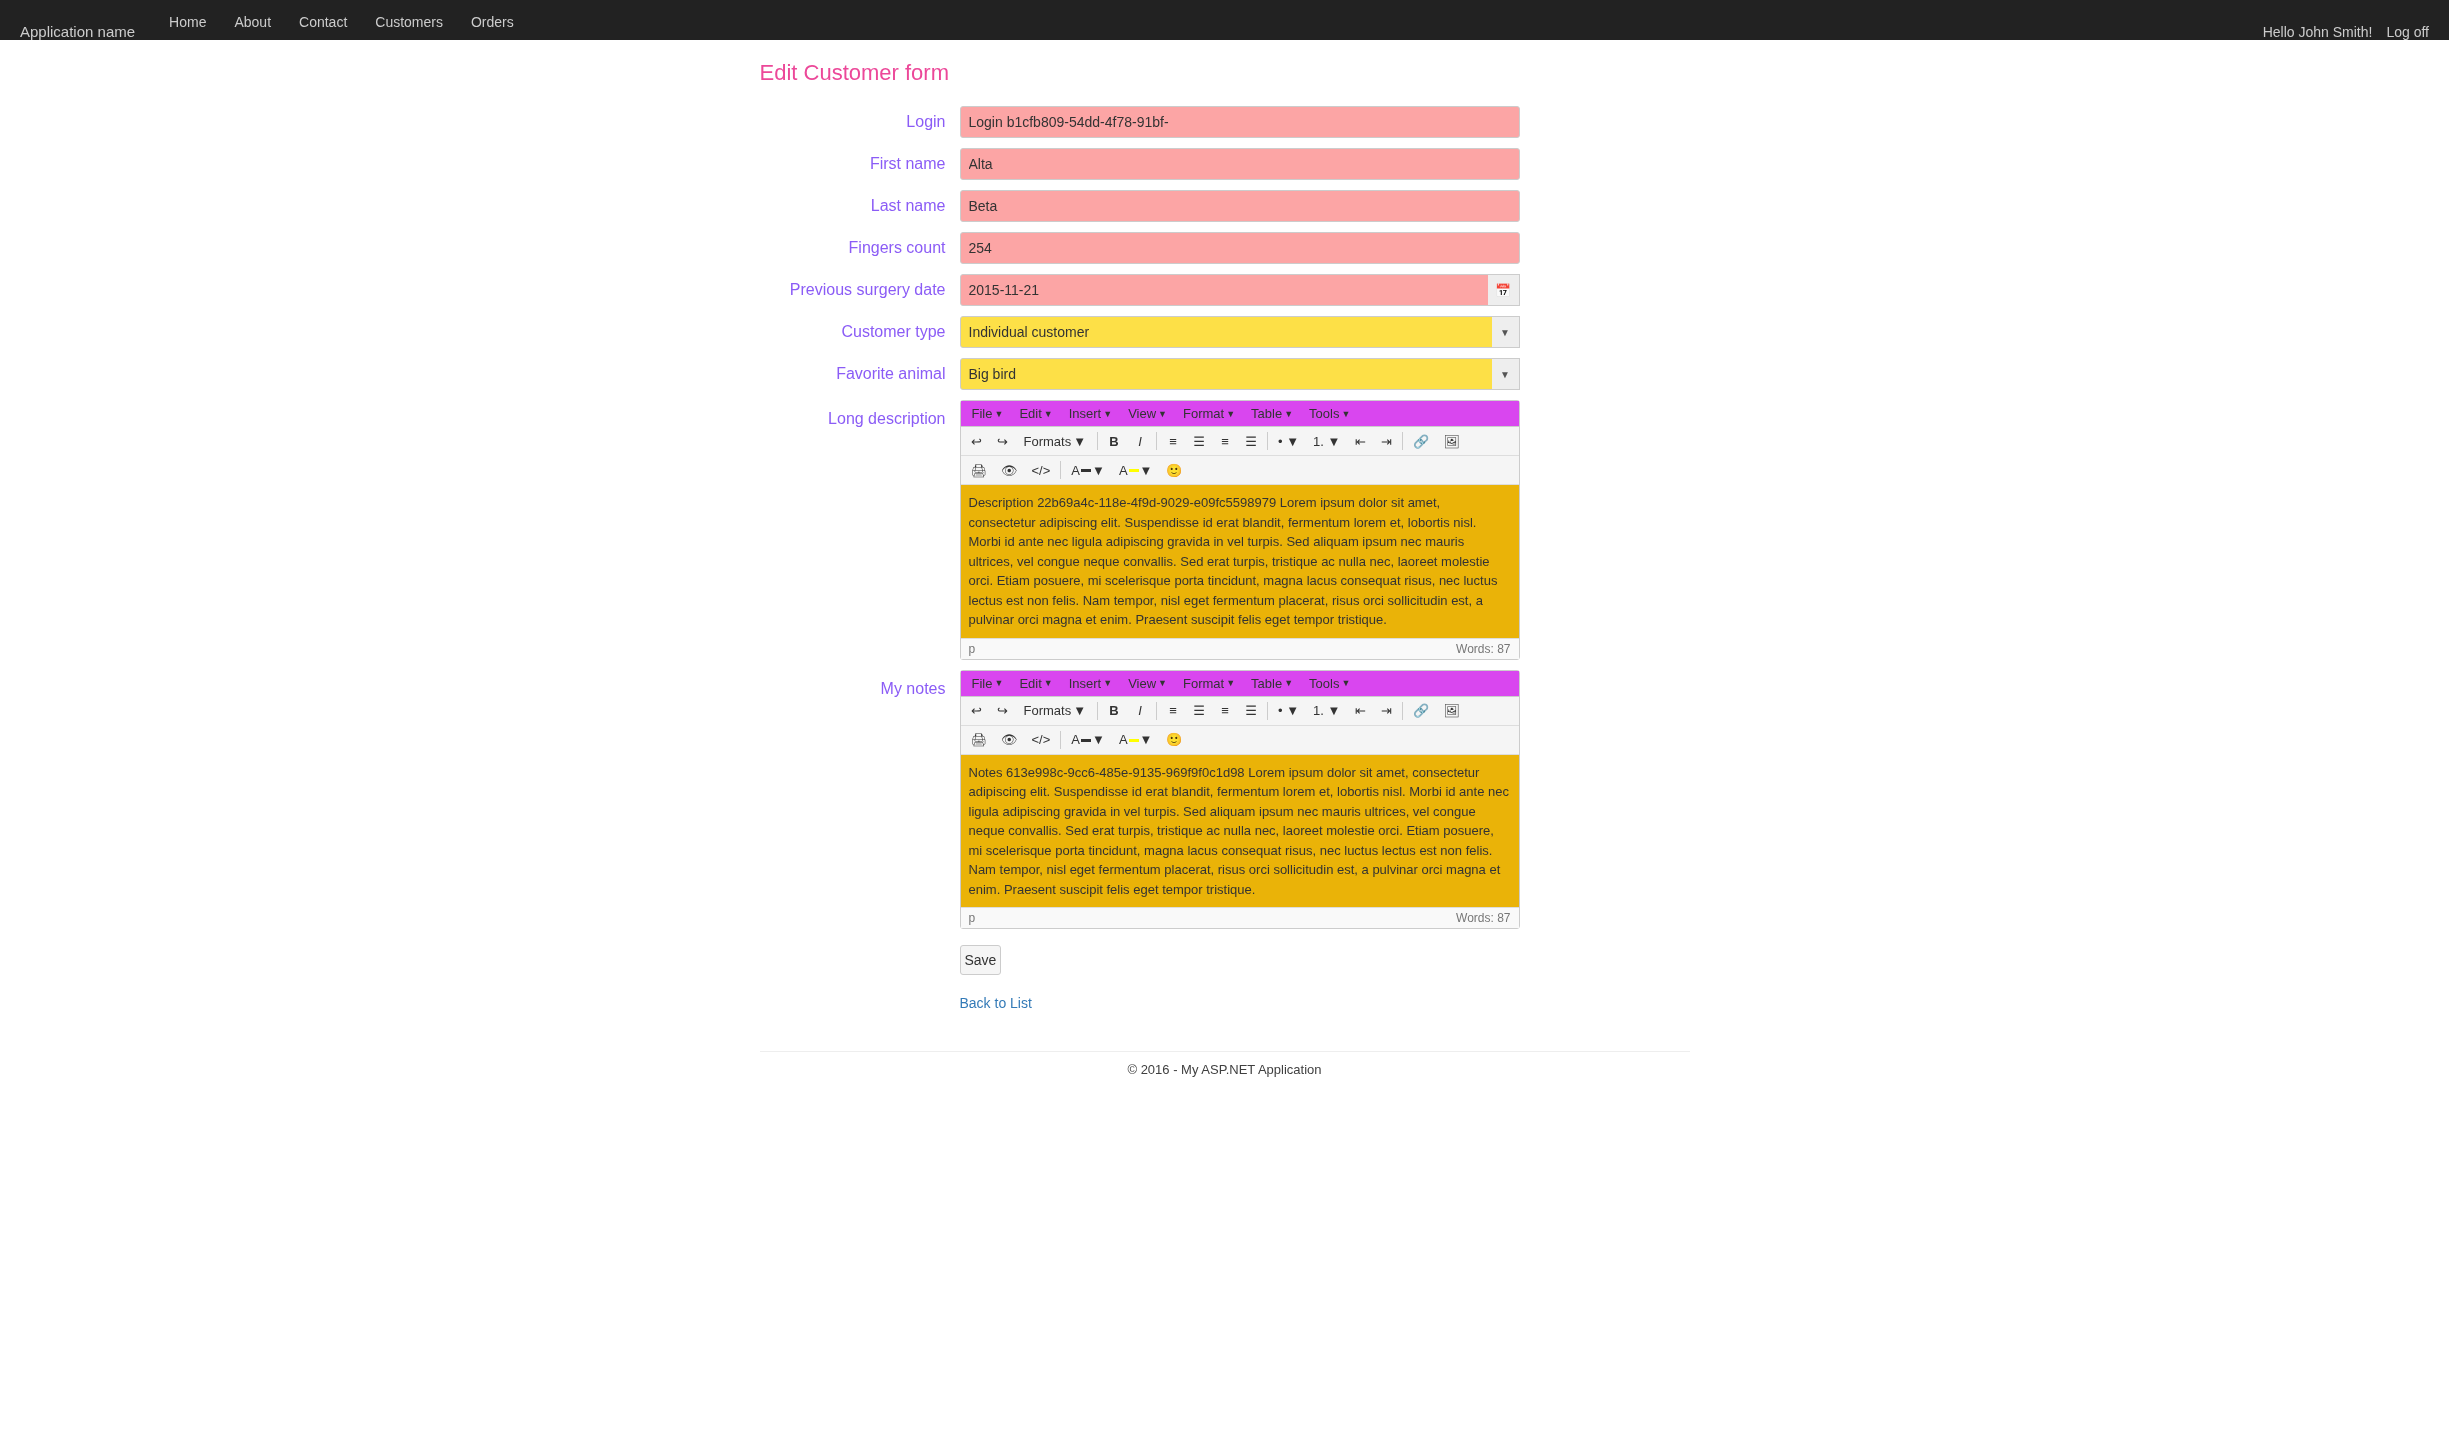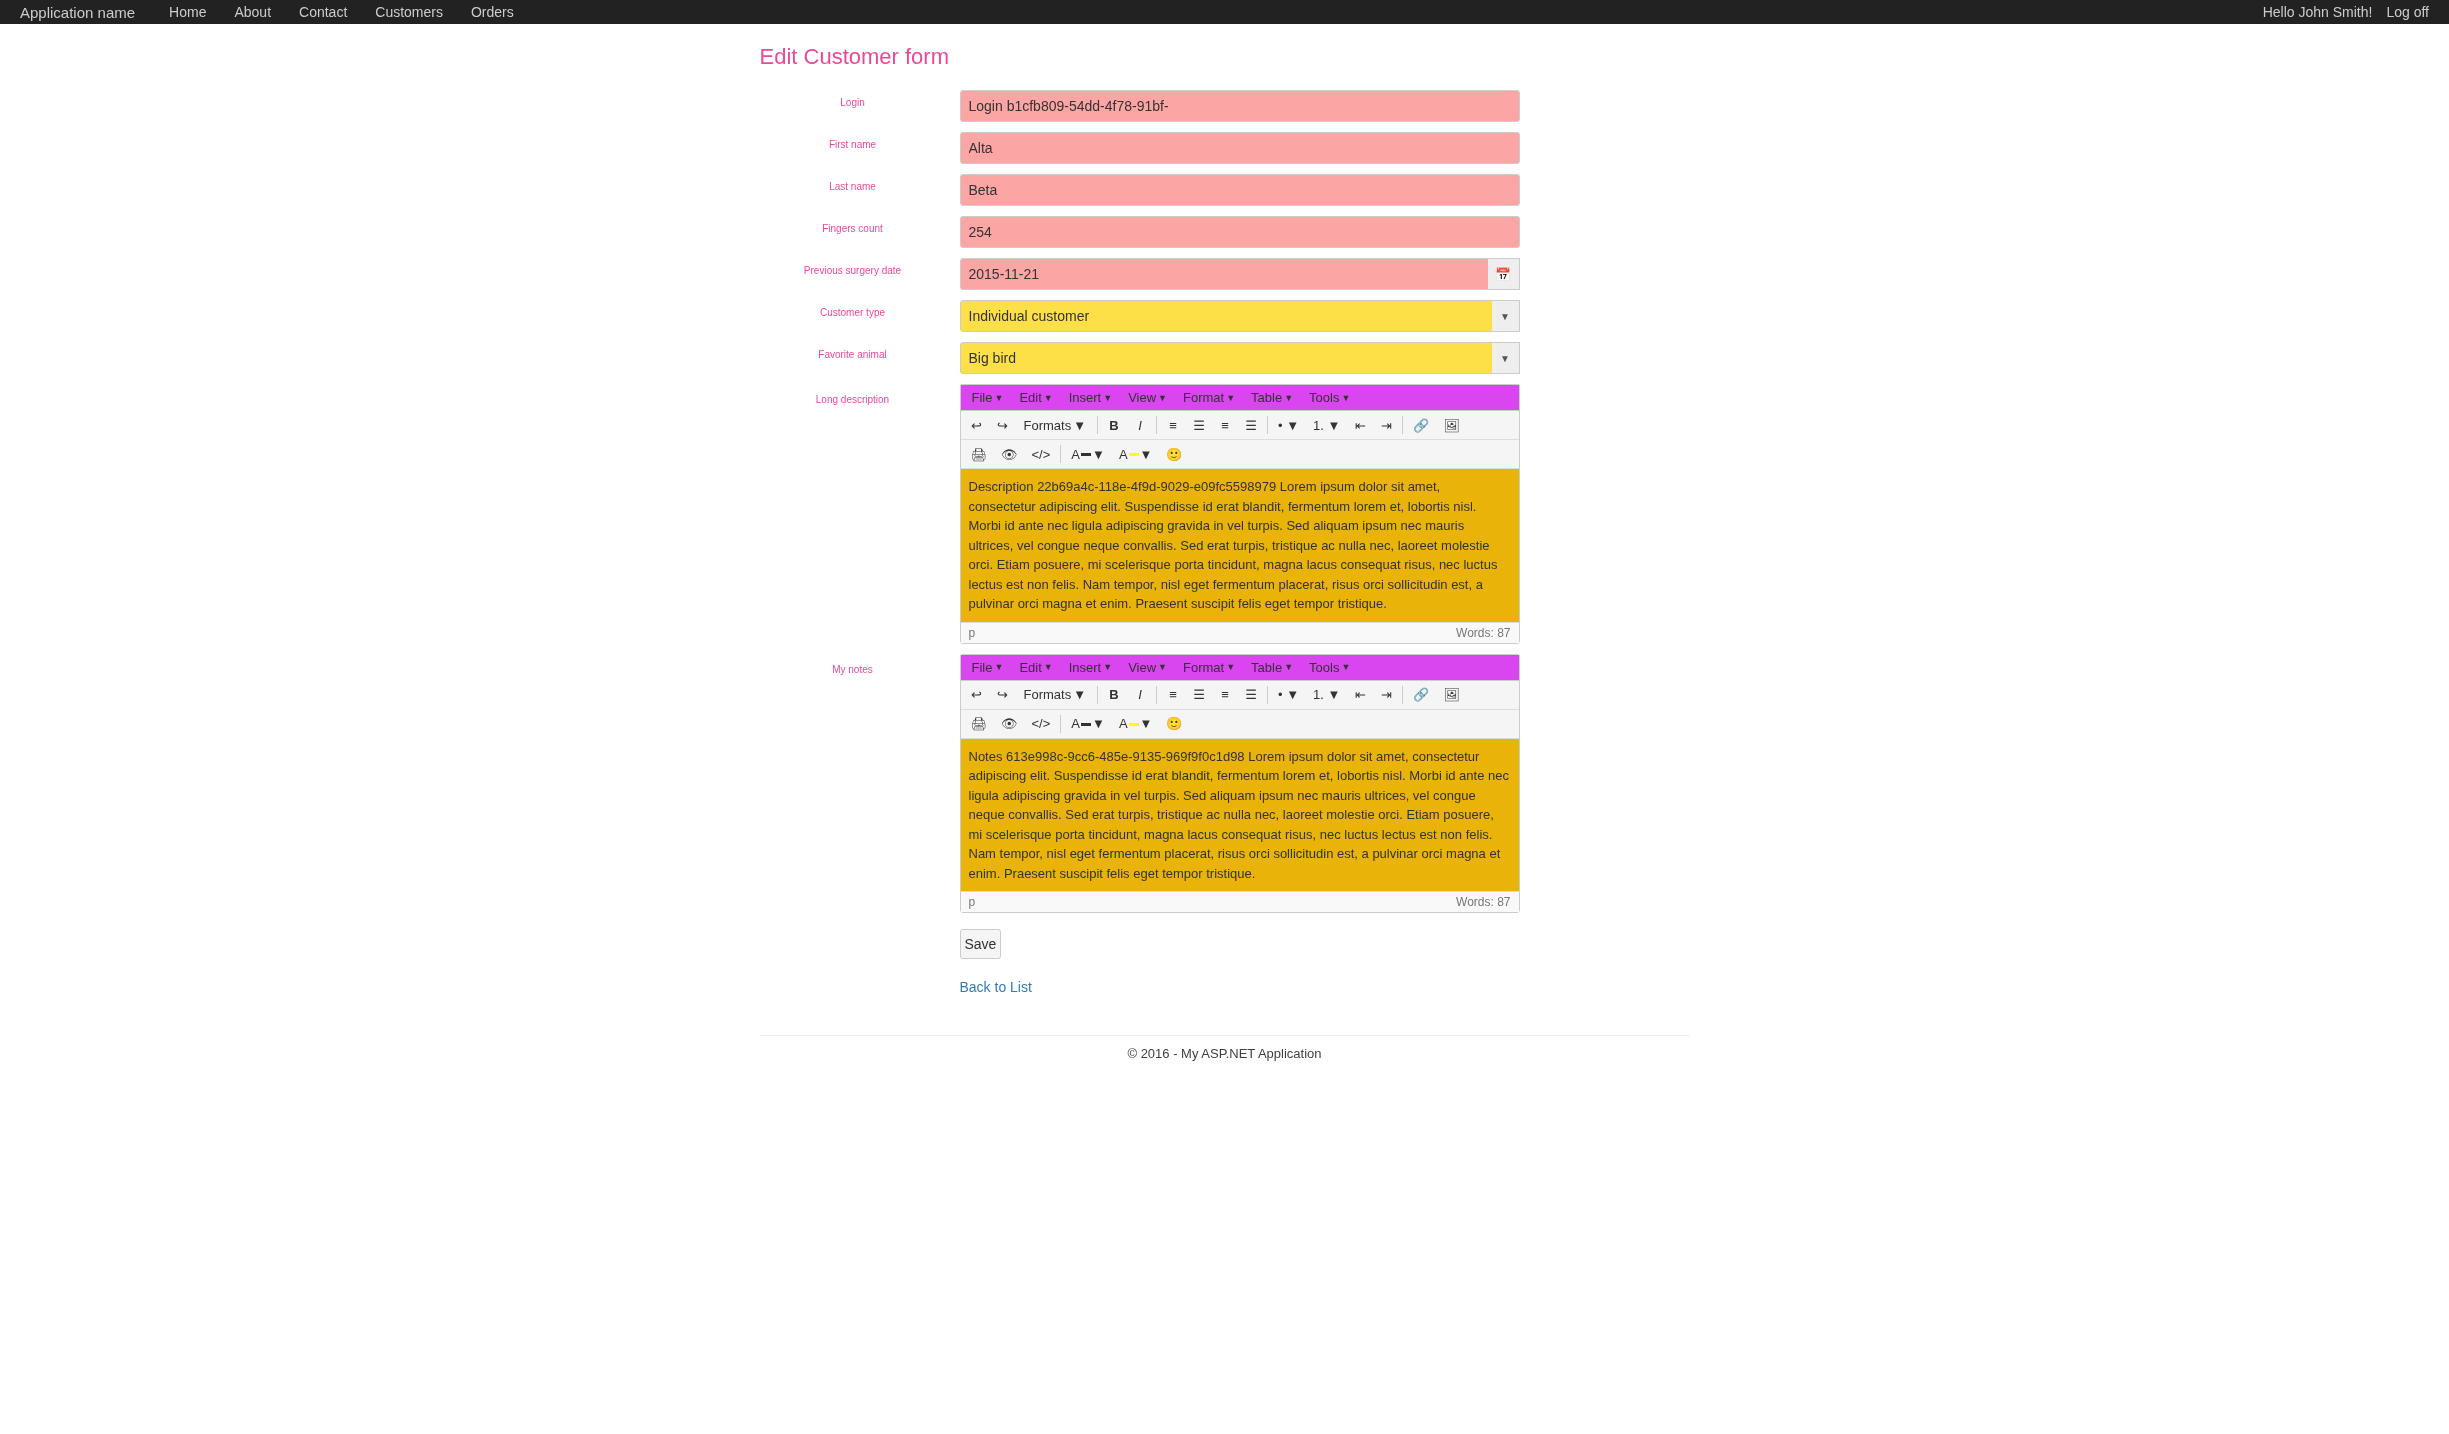--- a/index.html
+++ b/index.html
@@ -3,23 +3,23 @@
   <meta charset="utf-8">
   <style>
     * { box-sizing: border-box; margin: 0; padding: 0; }
     body { font-family: 'Segoe UI', Arial, sans-serif; font-size: 14px; color: #333; background: #fff; }
 
     
     .navbar {
       background: #222;
       color: #ccc;
       display: flex;
-      align-items: center;
+      align-items: flex-end;
       padding: 0 20px;
-      height: 24px;
+      height: 40px;
     }
     .navbar-brand {
       color: #ccc;
       font-size: 15px;
       margin-right: 20px;
       text-decoration: none;
     }
     .navbar-nav {
       display: flex;
       gap: 0;
@@ -55,25 +55,25 @@
     }
 
     
     .form-group {
       display: flex;
       align-items: flex-start;
       margin-bottom: 10px;
     }
     .form-label {
       width: 200px;
-      text-align: center;
+      text-align: right;
       padding-right: 14px;
       padding-top: 7px;
-      font-size: 10px;
-      color: #ec4899;
+      font-size: 16px;
+      color: #8b5cf6;
       flex-shrink: 0;
     }
     .form-control {
       flex: 1;
       max-width: 560px;
       border: 1px solid #ccc;
       border-radius: 3px;
       padding: 5px 8px;
       font-size: 14px;
       color: #333;

